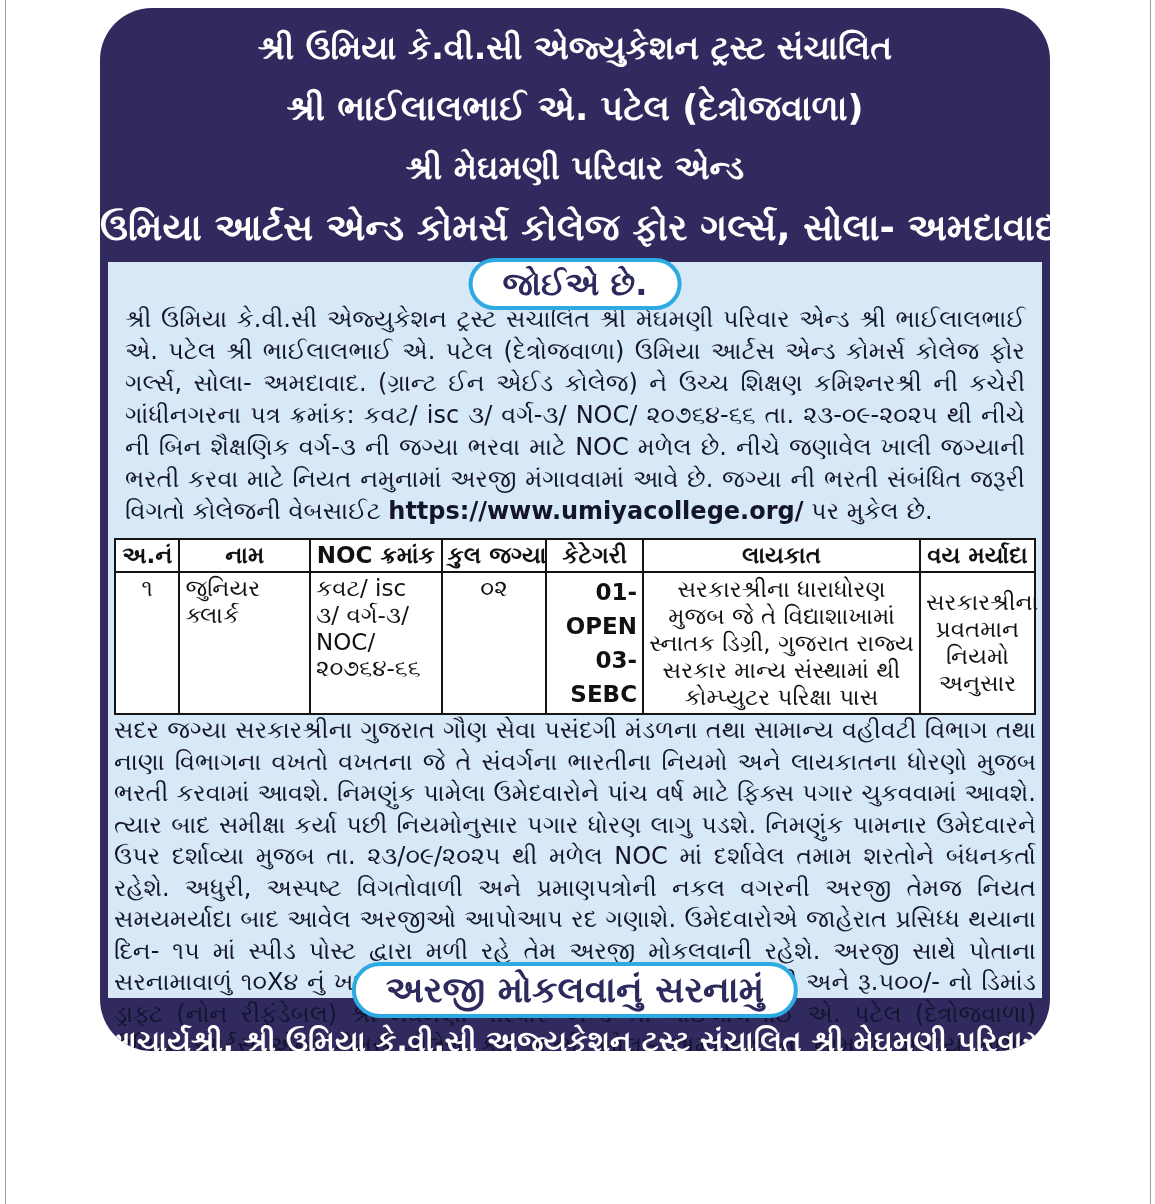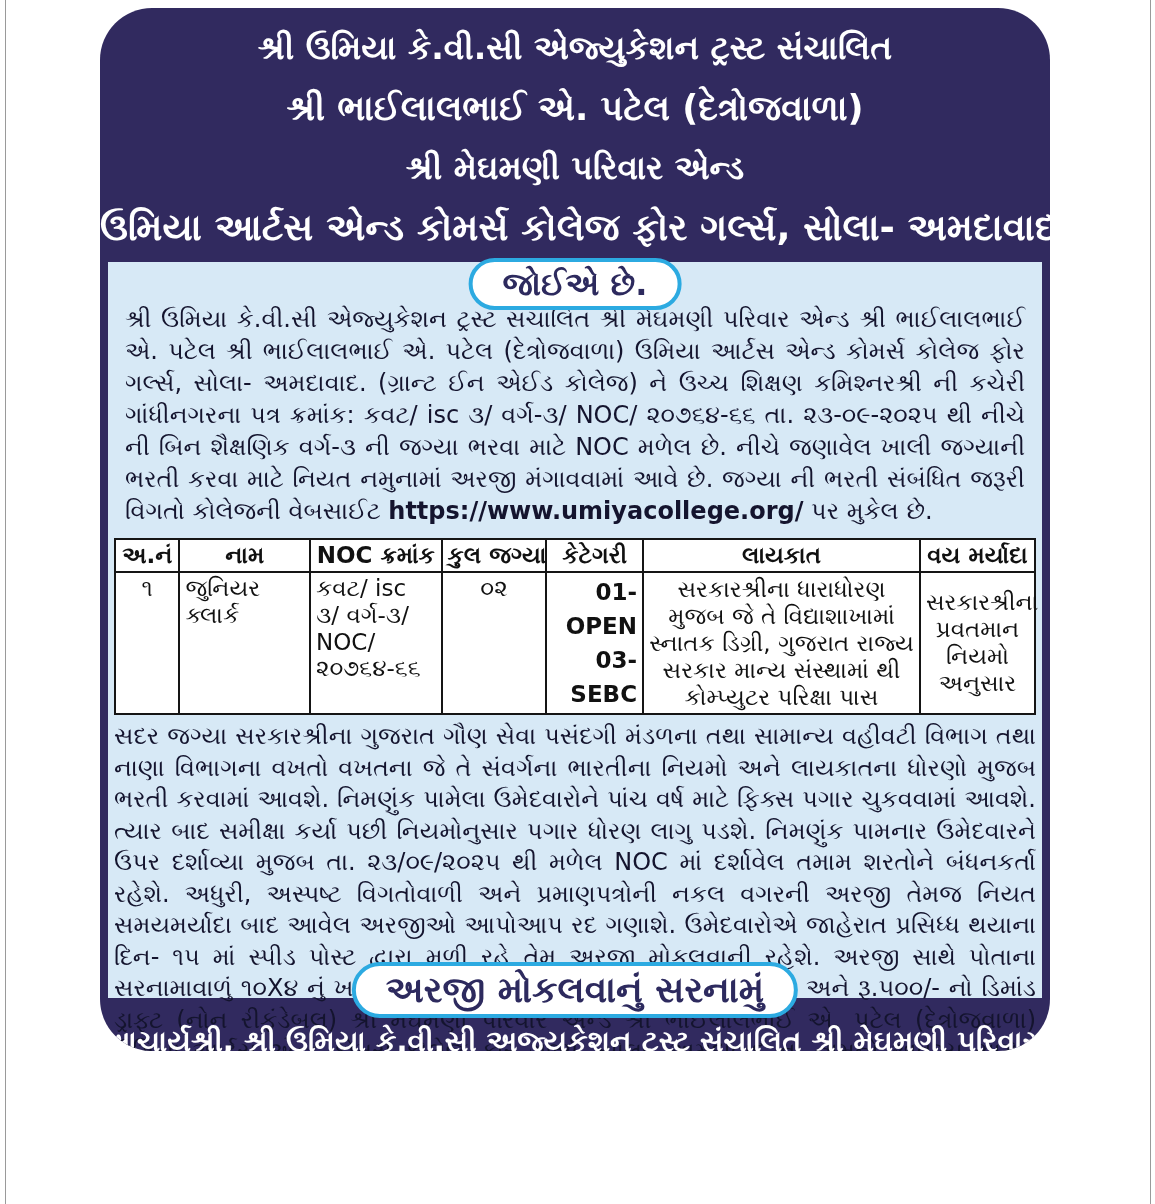--- a/index.html
+++ b/index.html
@@ -44,21 +44,21 @@
     background:#d7e9f6;box-sizing:border-box;padding:30px 6px 0;
     color:#14142e;
   }
   .intro{
     margin:11px;text-align:justify;font-size:24px;line-height:32px;
   }
   .latin-bold{font-weight:700;}
 
   
   table.vacancy{
-    width:100%;border-collapse:collapse;margin:7px 0 6px;
+    width:100%;border-collapse:collapse;margin:7px 0 0;
     background:#ffffff;table-layout:fixed;
   }
   table.vacancy th, table.vacancy td{
     border:2px solid #151515;font-size:23px;color:#111111;
     padding:2px 5px;box-sizing:border-box;
   }
   table.vacancy th{font-weight:700;text-align:center;white-space:nowrap;overflow:hidden;}
   td.c-center{text-align:center;}
   td.c-top{vertical-align:top;}
   .cat-cell div{font-weight:700;line-height:34px;text-align:right;}

